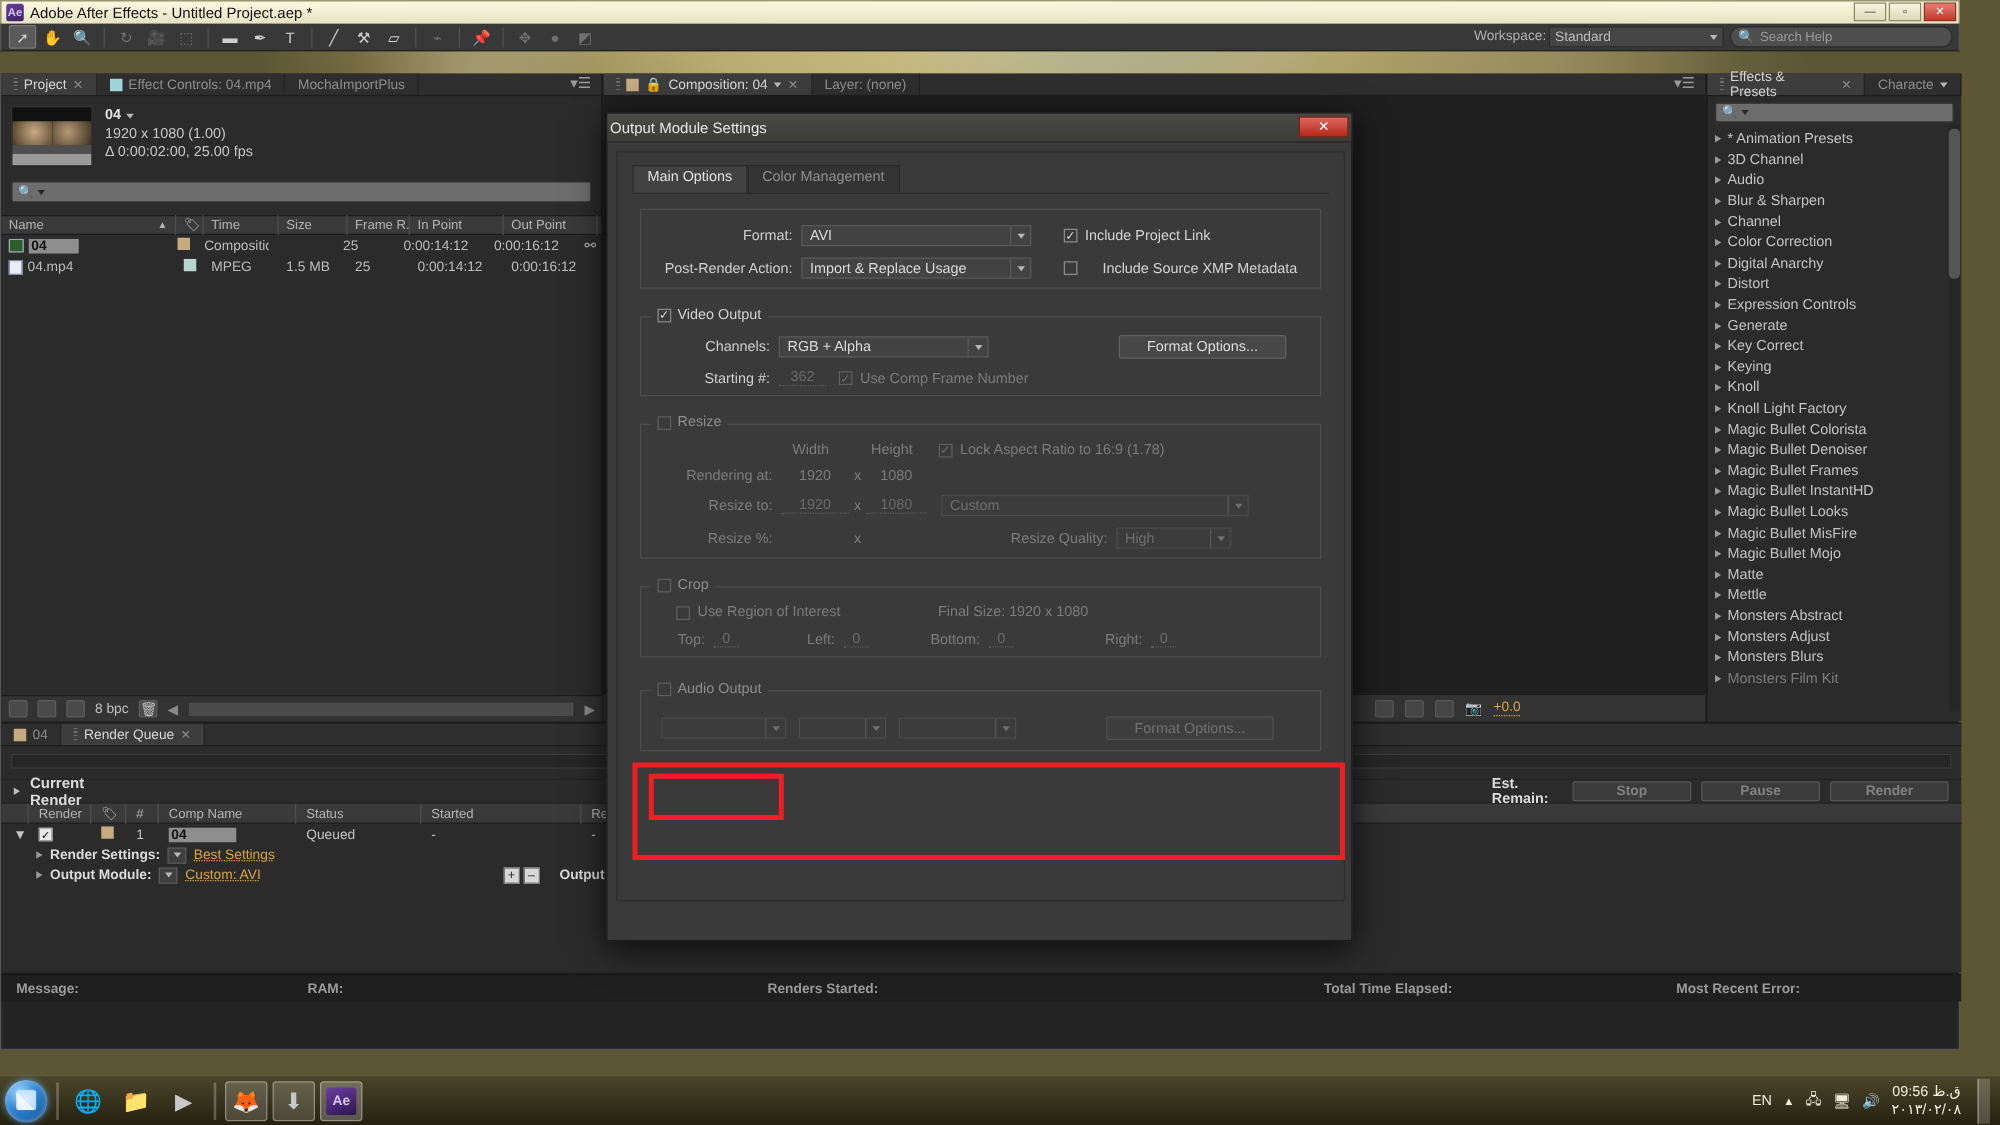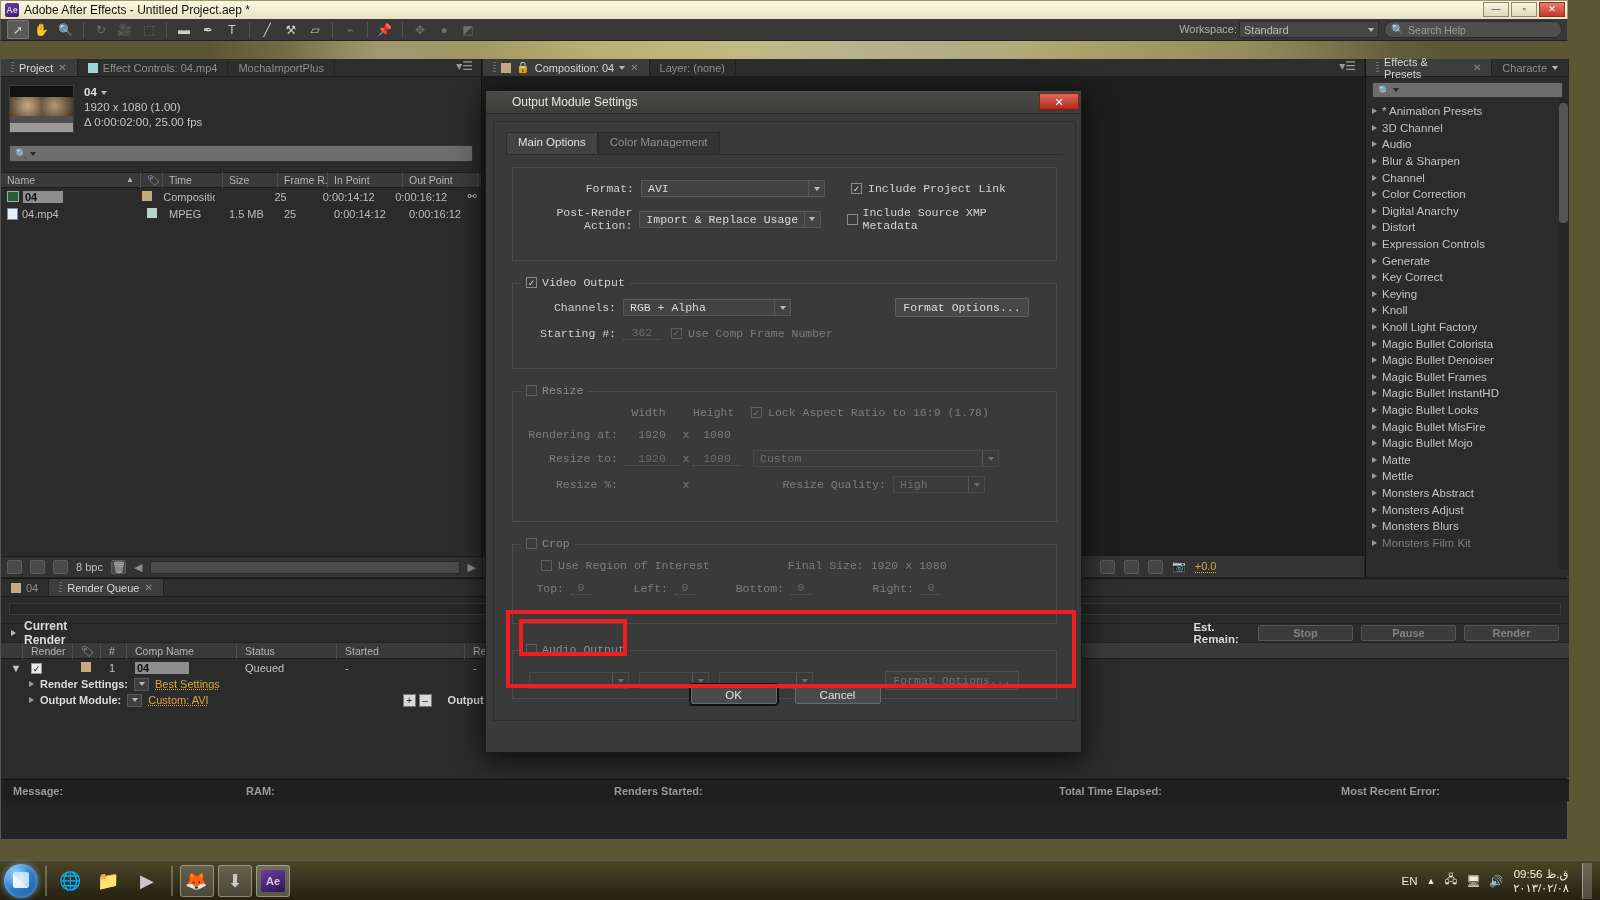--- a/index.html
+++ b/index.html
@@ -225,32 +225,32 @@
          color:#f0ecd8; font-size:11.5px;}
   .clock{ text-align:center; line-height:14px; font-size:11.5px; color:#f4f0dc;}
   .showdesk{ width:10px;height:36px; background:rgba(255,255,255,.2);
              border-left:1px solid rgba(255,255,255,.4); margin-left:4px;}
   
   #modal{ position:absolute; left:485px; top:90px; width:597px; height:663px;
           background:#3a3a3a; border:1px solid #1a1a1a;
           box-shadow:0 6px 26px rgba(0,0,0,.75); }
   .dlg-title{ height:23px; background:linear-gradient(180deg,#4a4a46,#3c3c38);
               border-bottom:1px solid #2a2a2a; display:flex;align-items:center;
-              padding-left:26px; font-size:12px; color:#e6e6e6; position:relative;}
+              padding-left:2px; font-size:12px; color:#e6e6e6; position:relative;}
   .dlg-close{ position:absolute; right:2px; top:2px; width:40px;height:17px;
               background:linear-gradient(180deg,#e0685d,#b4281b); border:1px solid #7e2015;
               color:#fff;font-size:11px;text-align:center;line-height:16px;}
   .dlg-body{ position:absolute; left:7px; top:30px; width:583px; height:600px;
              background:#3a3a3a; border:1px solid #2d2d2d;}
   .dlg-tabs{ height:22px; display:flex; margin:10px 0 0 12px;}
   .dtab{ padding:3px 11px; font-size:11.5px; color:#8f8f8f; background:#333;
          border:1px solid #2a2a2a; border-bottom:none;}
   .dtab.active{ background:#424242; color:#e2e2e2;}
   .dtab-line{ height:1px; background:#2a2a2a; margin:0 12px;}
-  .fieldset{ position:relative; border:1px solid #4d4d4d; margin:14px 18px 0 18px; padding:14px 10px 28px 10px;font-family:Liberation Mono, monospace;}
+  .fieldset{ position:relative; border:1px solid #4d4d4d; margin:14px 18px 0 18px; padding:14px 10px 7px 10px;}
   .legend{ position:absolute; top:-8px; left:8px; background:#3a3a3a; padding:0 5px;
            display:flex; align-items:center; gap:5px; font-size:11.5px; color:#d2d2d2;}
   .legend.dim{ color:#8d8d8d;}
   .cbox{ width:11px;height:11px;border:1px solid #8a8a8a;background:#3a3a3a;
          display:inline-flex;align-items:center;justify-content:center;font-size:10px;color:#dcdcdc;}
   .cbox.dim{ border-color:#5e5e5e;color:#6f6f6f;}
   .row{ display:flex; align-items:center; margin-bottom:9px;}
   .lab{ text-align:right; font-size:11.5px; color:#cfcfcf; padding-right:7px;}
   .lab.dim{ color:#7c7c7c;}
   .dd{ height:17px; background:#434343; border:1px solid #585858; display:flex;
@@ -706,21 +706,21 @@
         </div>
       </div>
       <div class="row" style="margin-bottom:0">
         <div class="lab" style="width:118px">Post-Render Action:</div>
         <div class="dd" style="width:184px">
           <span>Import &amp; Replace Usage</span>
           <span class="arrowbox">
               <span class="caretd"></span>
             </span>
         </div>
-        <div style="margin-left:26px;display:flex;align-items:center;gap:5px">
+        <div style="margin-left:26px;display:flex;align-items:center;gap:20px">
           <span class="cbox"></span>
           <span style="font-size:11.5px;color:#d4d4d4">Include Source XMP Metadata</span>
         </div>
       </div>
     </div>
 
     <div class="fieldset" style="margin-top:22px">
       <div class="legend">
         <span class="cbox">✓</span>
         <span>Video Output</span>
@@ -838,24 +838,20 @@
         <div class="dd dim" style="width:94px;margin-left:10px">
           <span></span>
           <span class="arrowbox">
               <span class="caretd" style="border-top-color:#6f6f6f"></span>
             </span>
         </div>
         <div class="btn dim" style="width:134px;margin-left:72px">Format Options...</div>
       </div>
     </div>
 
-    <div class="dlg-ok-row">
-      <div class="okbtn primary">OK</div>
-      <div class="okbtn">Cancel</div>
-    </div>
   </div>
 
   <div class="redbox" style="left:20px; top:519px; width:570px; height:78px;"></div>
   <div class="redbox" style="left:33px; top:528px; width:108px; height:37px;"></div>
 </div>
 
 <div id="taskbar">
   <div class="startorb"></div>
   <div class="tbsep"></div>
   <div class="tbicon">🌐</div>

